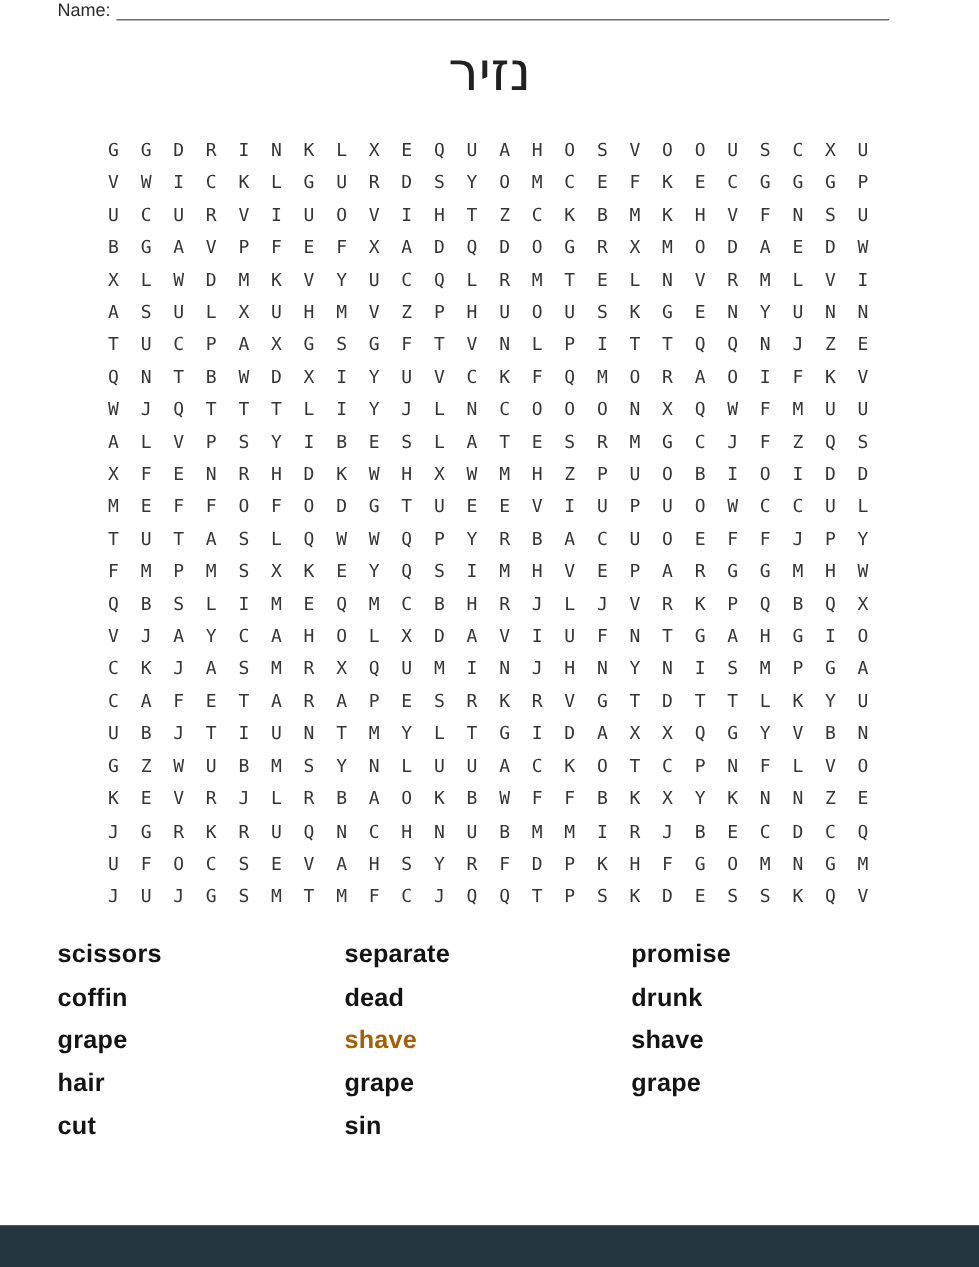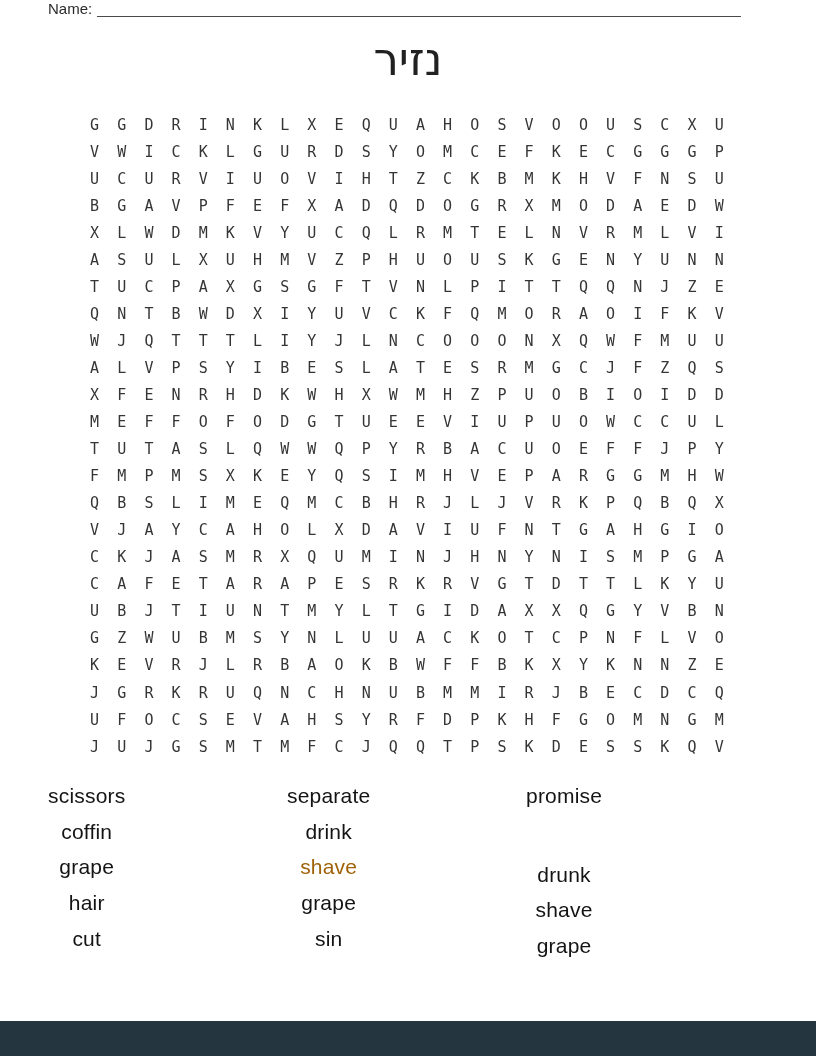--- a/index.html
+++ b/index.html
@@ -58,23 +58,22 @@
     left: 0; top: 778px; width: 100%;
   }
   .word-column {
     position: absolute; top: 0;
   }
   .word-column.col-0 { left: 48px; }
   .word-column.col-1 { left: 287px; }
   .word-column.col-2 { left: 526px; }
   .word-item {
     font-size: 21px; line-height: 35.7px;
-    color: #141414; font-weight: 400;
+    color: #141414; font-weight: 700;
     letter-spacing: 0.2px;
-    text-align: center;
   }
 
   
   .footer-bar {
     position: absolute;
     left: 0; bottom: 0; width: 100%; height: 35px;
   }
 </style>
 </head>
 <body>
@@ -668,26 +667,26 @@
 <div class="word-list">
   <div class="word-column col-0">
       <div class="word-item" style="color: rgb(20, 20, 20);">scissors</div>
       <div class="word-item" style="color: rgb(20, 20, 20);">coffin</div>
       <div class="word-item" style="color: rgb(20, 20, 20);">grape</div>
       <div class="word-item" style="color: rgb(20, 20, 20);">hair</div>
       <div class="word-item" style="color: rgb(20, 20, 20);">cut</div>
     </div>
   <div class="word-column col-1">
       <div class="word-item" style="color: rgb(20, 20, 20);">separate</div>
-      <div class="word-item" style="color: rgb(20, 20, 20);">drink</div>
+      <div class="word-item" style="color: rgb(20, 20, 20);">dead</div>
       <div class="word-item" style="color: #a16207;">shave</div>
       <div class="word-item" style="color: rgb(20, 20, 20);">grape</div>
       <div class="word-item" style="color: rgb(20, 20, 20);">sin</div>
     </div>
   <div class="word-column col-2">
       <div class="word-item" style="color: rgb(20, 20, 20);">promise</div>
-      <div class="word-item" style="color: rgb(20, 20, 20); margin-top: 43px;">drunk</div>
+      <div class="word-item" style="color: rgb(20, 20, 20);">drunk</div>
       <div class="word-item" style="color: rgb(20, 20, 20);">shave</div>
       <div class="word-item" style="color: rgb(20, 20, 20);">grape</div>
     </div>
 </div>
 
 <div class="footer-bar" style="background: rgb(36, 53, 64);"></div>
 
 </body></html>

